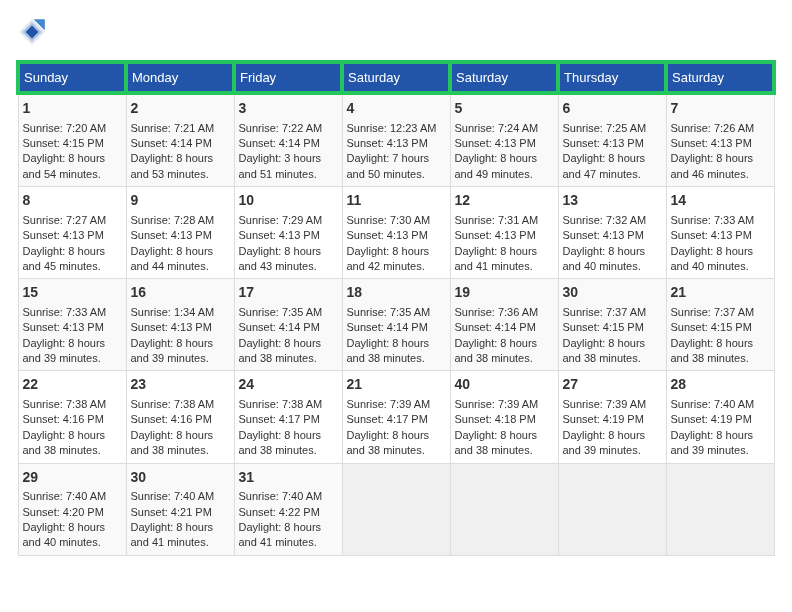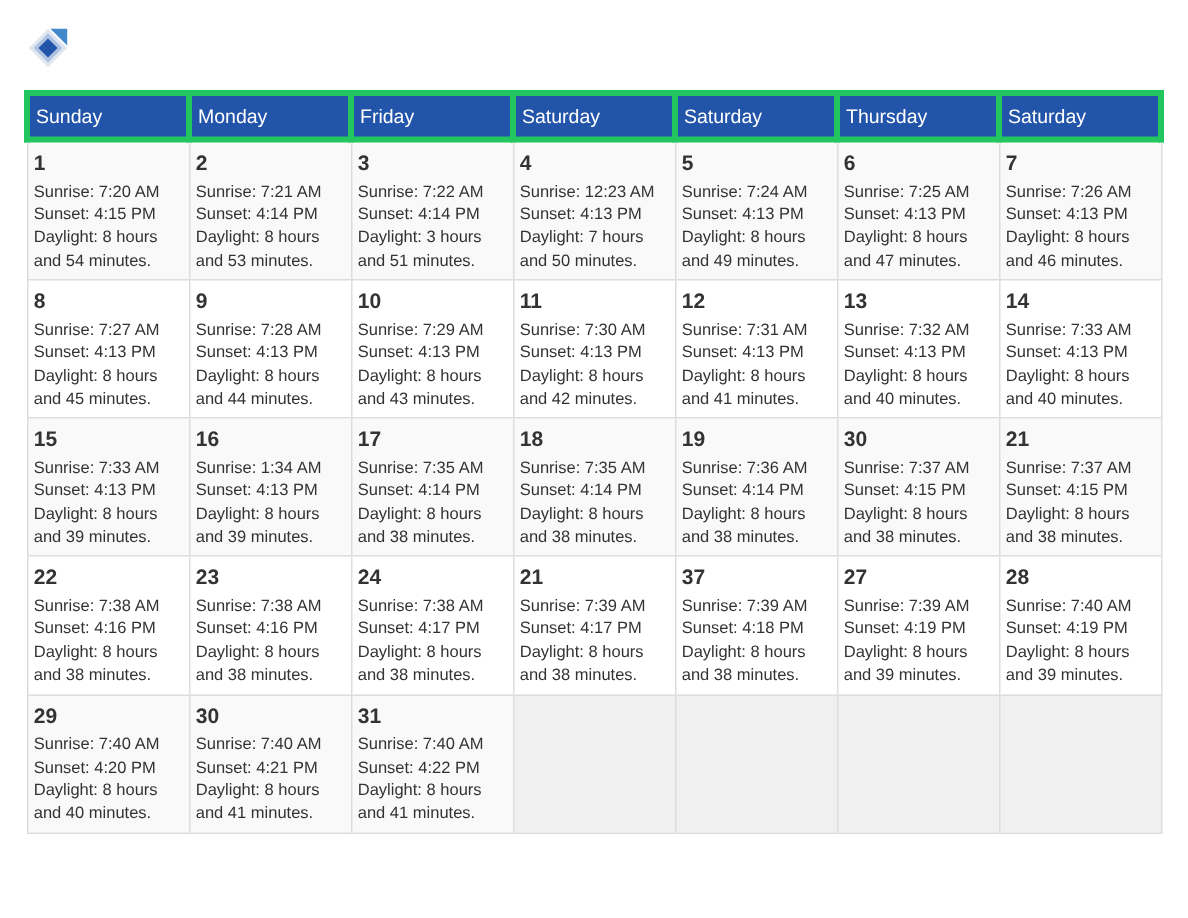--- a/index.html
+++ b/index.html
@@ -264,21 +264,21 @@
         <span>Sunset: 4:17 PM</span><br>
         <span>Daylight: 8 hours and 38 minutes.</span>
       </td>
         <td>
         <span class="day-num">21</span>
         <span>Sunrise: 7:39 AM</span><br>
         <span>Sunset: 4:17 PM</span><br>
         <span>Daylight: 8 hours and 38 minutes.</span>
       </td>
         <td>
-        <span class="day-num">37</span>
+        <span class="day-num">40</span>
         <span>Sunrise: 7:39 AM</span><br>
         <span>Sunset: 4:18 PM</span><br>
         <span>Daylight: 8 hours and 38 minutes.</span>
       </td>
         <td>
         <span class="day-num">27</span>
         <span>Sunrise: 7:39 AM</span><br>
         <span>Sunset: 4:19 PM</span><br>
         <span>Daylight: 8 hours and 39 minutes.</span>
       </td>

